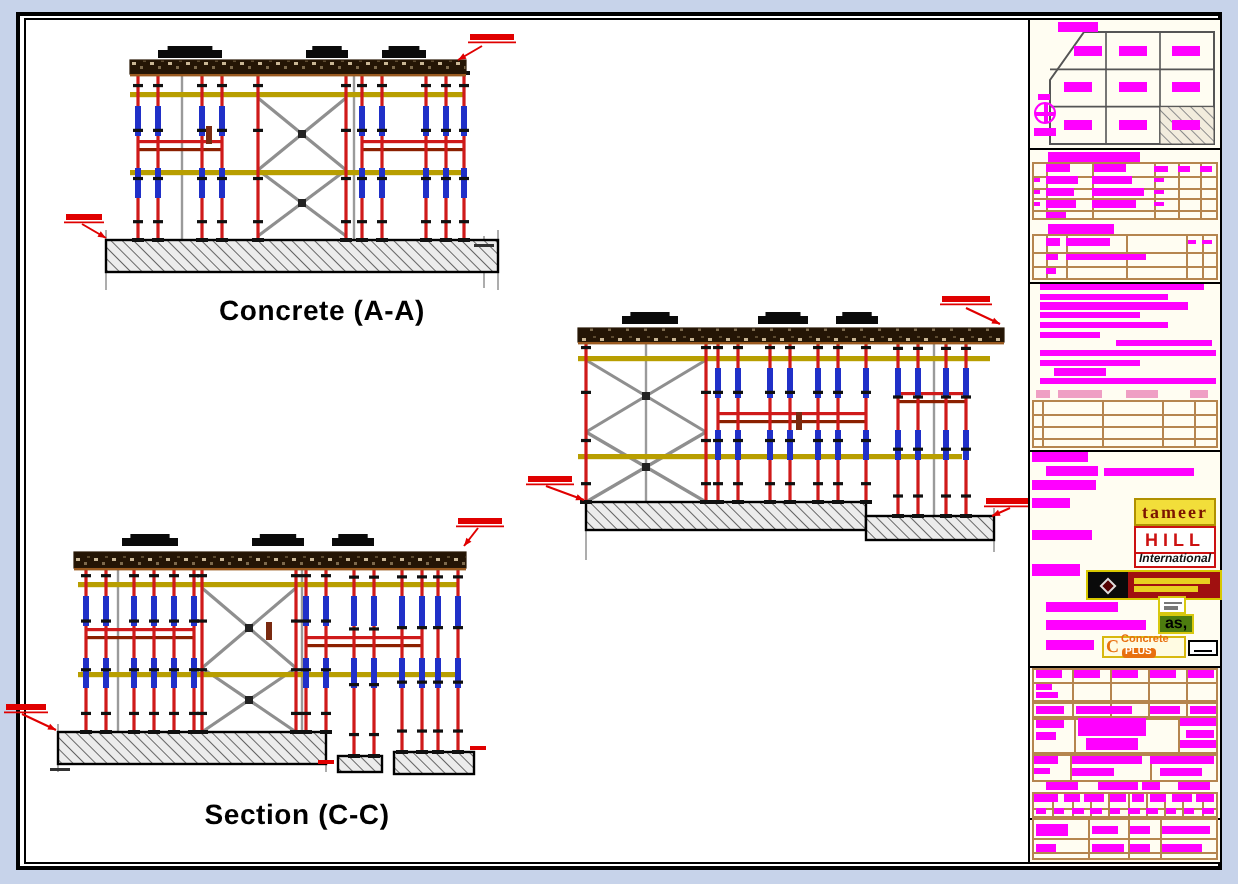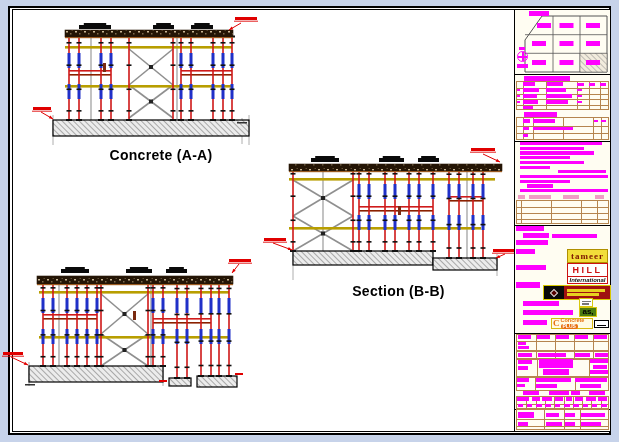--- a/index.html
+++ b/index.html
@@ -403,21 +403,20 @@
         <rect x="1" y="92" width="22" height="3" fill="#e00000"></rect>
         <line x1="0" y1="96.2" x2="24" y2="96.2" stroke="#e00000" stroke-width="0.9"></line>
         <line x1="10" y1="97" x2="29" y2="104" stroke="#e00000" stroke-width="1"></line>
         <polygon points="29,104 24.693498958607787,104.11852755159795 25.79975610685533,101.1158295777832" fill="#e00000"></polygon>
         <rect x="230" y="103" width="24" height="3" fill="#e00000"></rect>
         <line x1="229" y1="107.2" x2="255" y2="107.2" stroke="#e00000" stroke-width="0.9"></line>
         <line x1="242" y1="108" x2="233" y2="112" stroke="#e00000" stroke-width="1"></line>
         <polygon points="233,112 236.00542464879553,108.9133476579938 237.30506774016655,111.83754461357861" fill="#e00000"></polygon>
       </g>
     </svg>
-  <div class="sec-title" style="left:313px;top:273px;width:145px">Section (B-B)</div>
 
   <svg id="secC" class="sec-svg" style="left:-12px;top:246px" width="262" height="143">
       <defs>
         <pattern id="secC-hatch" width="4" height="4" patternUnits="userSpaceOnUse" patternTransform="rotate(-45)">
           <rect width="4" height="4" fill="#ececec"></rect>
           <line x1="0" y1="0" x2="0" y2="4" stroke="#555" stroke-width="0.9"></line>
         </pattern>
         <pattern id="secC-spek" width="9" height="7" patternUnits="userSpaceOnUse">
           <rect width="9" height="7" fill="#241505"></rect>
           <rect x="1" y="2" width="2" height="1.5" fill="#c9b695"></rect>
@@ -618,20 +617,21 @@
         <rect x="2" y="96" width="20" height="3" fill="#e00000"></rect>
         <line x1="1" y1="100.2" x2="23" y2="100.2" stroke="#e00000" stroke-width="0.9"></line>
         <line x1="10" y1="101" x2="27" y2="109" stroke="#e00000" stroke-width="1"></line>
         <polygon points="27,109 22.699449933068216,108.74452177820207 24.062000449323833,105.8491019311589" fill="#e00000"></polygon>
         <rect x="228" y="3" width="22" height="3" fill="#e00000"></rect>
         <line x1="227" y1="7.2" x2="251" y2="7.2" stroke="#e00000" stroke-width="0.9"></line>
         <line x1="238" y1="8" x2="231" y2="17" stroke="#e00000" stroke-width="1"></line>
         <polygon points="231,17 232.19279890625756,12.860286148870822 234.7187260018618,14.824896112118568" fill="#e00000"></polygon>
       </g>
     </svg>
+  <div class="sec-title" style="left:63px;top:389px;width:145px">Section (C-C)</div>
 
   <div class="tb" id="titleblock">
 
     <div class="keyplan">
       <svg width="92" height="62">
         <defs>
           <pattern id="kp-hatch" width="4" height="4" patternUnits="userSpaceOnUse" patternTransform="rotate(-45)">
             <rect width="4" height="4" fill="#f2ecdd"></rect>
             <line x1="0" y1="0" x2="0" y2="4" stroke="#8a8a8a" stroke-width="1"></line>
           </pattern>

